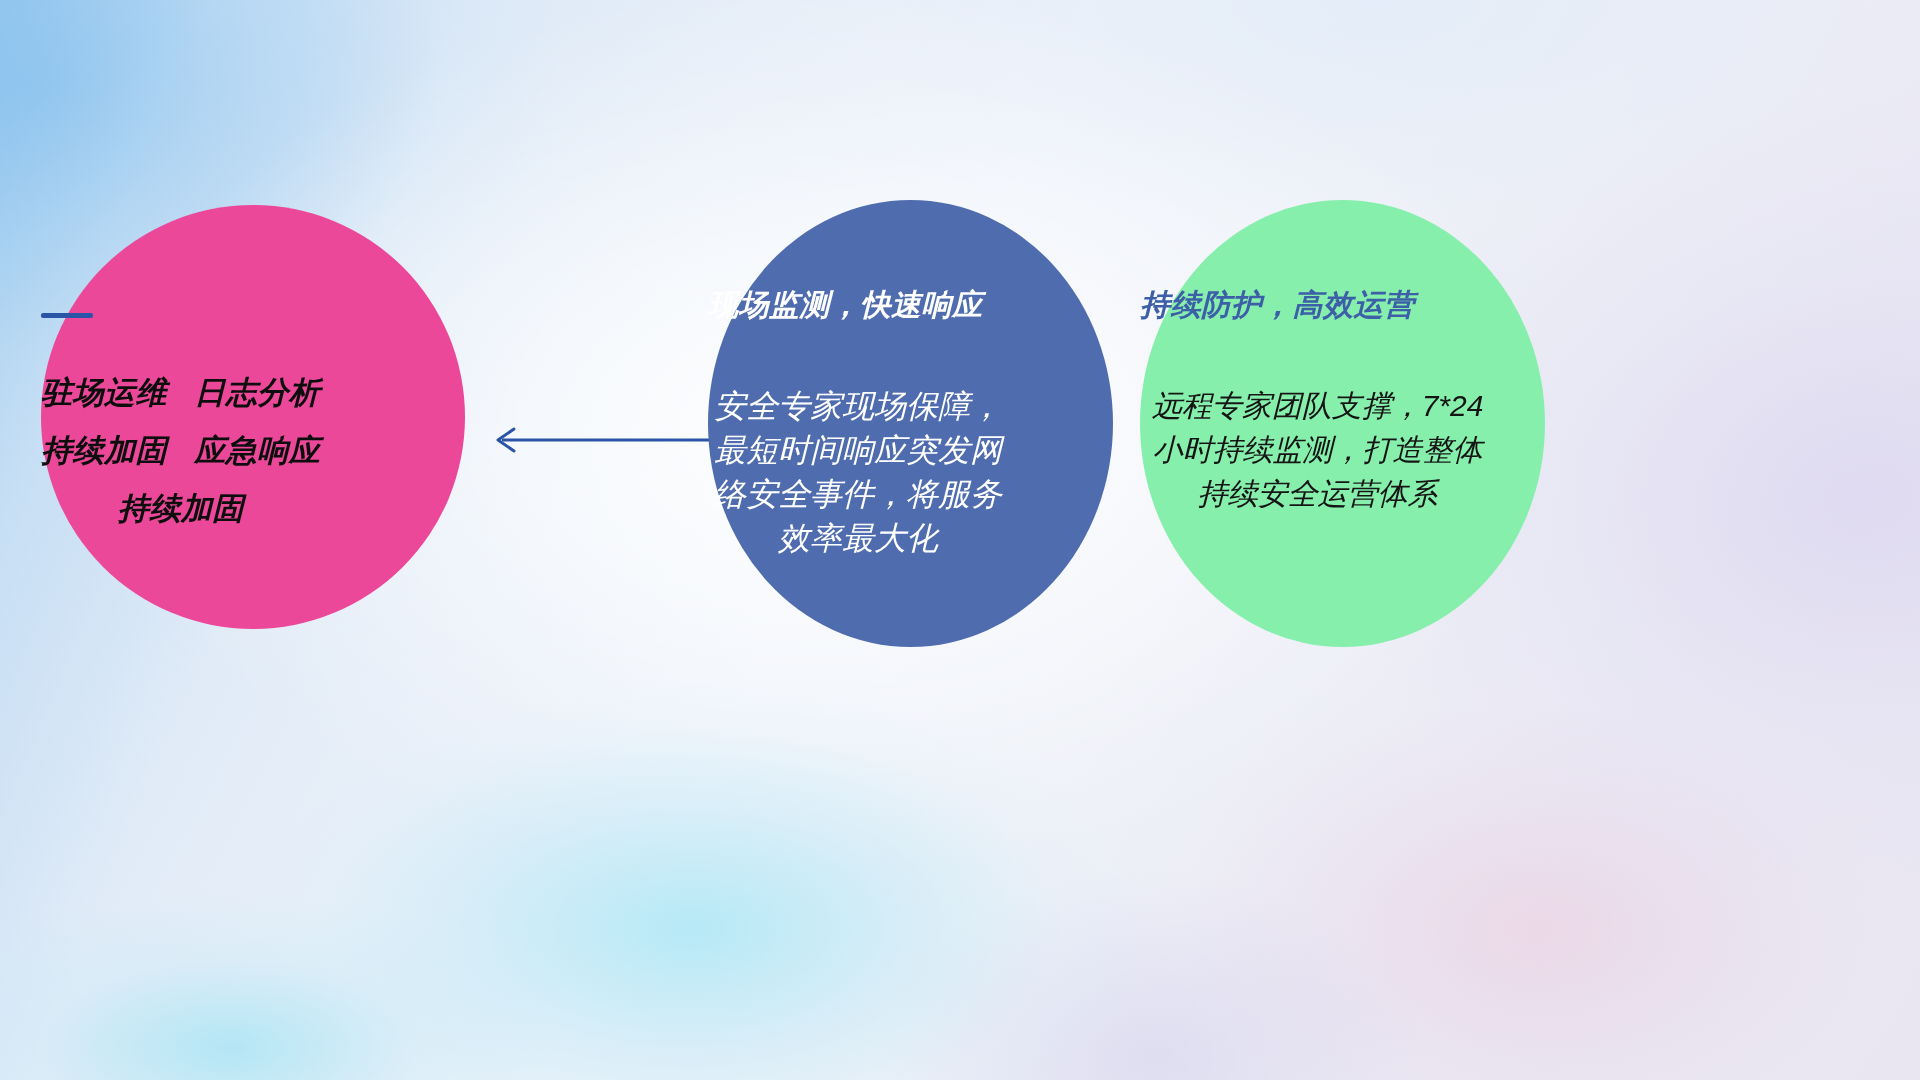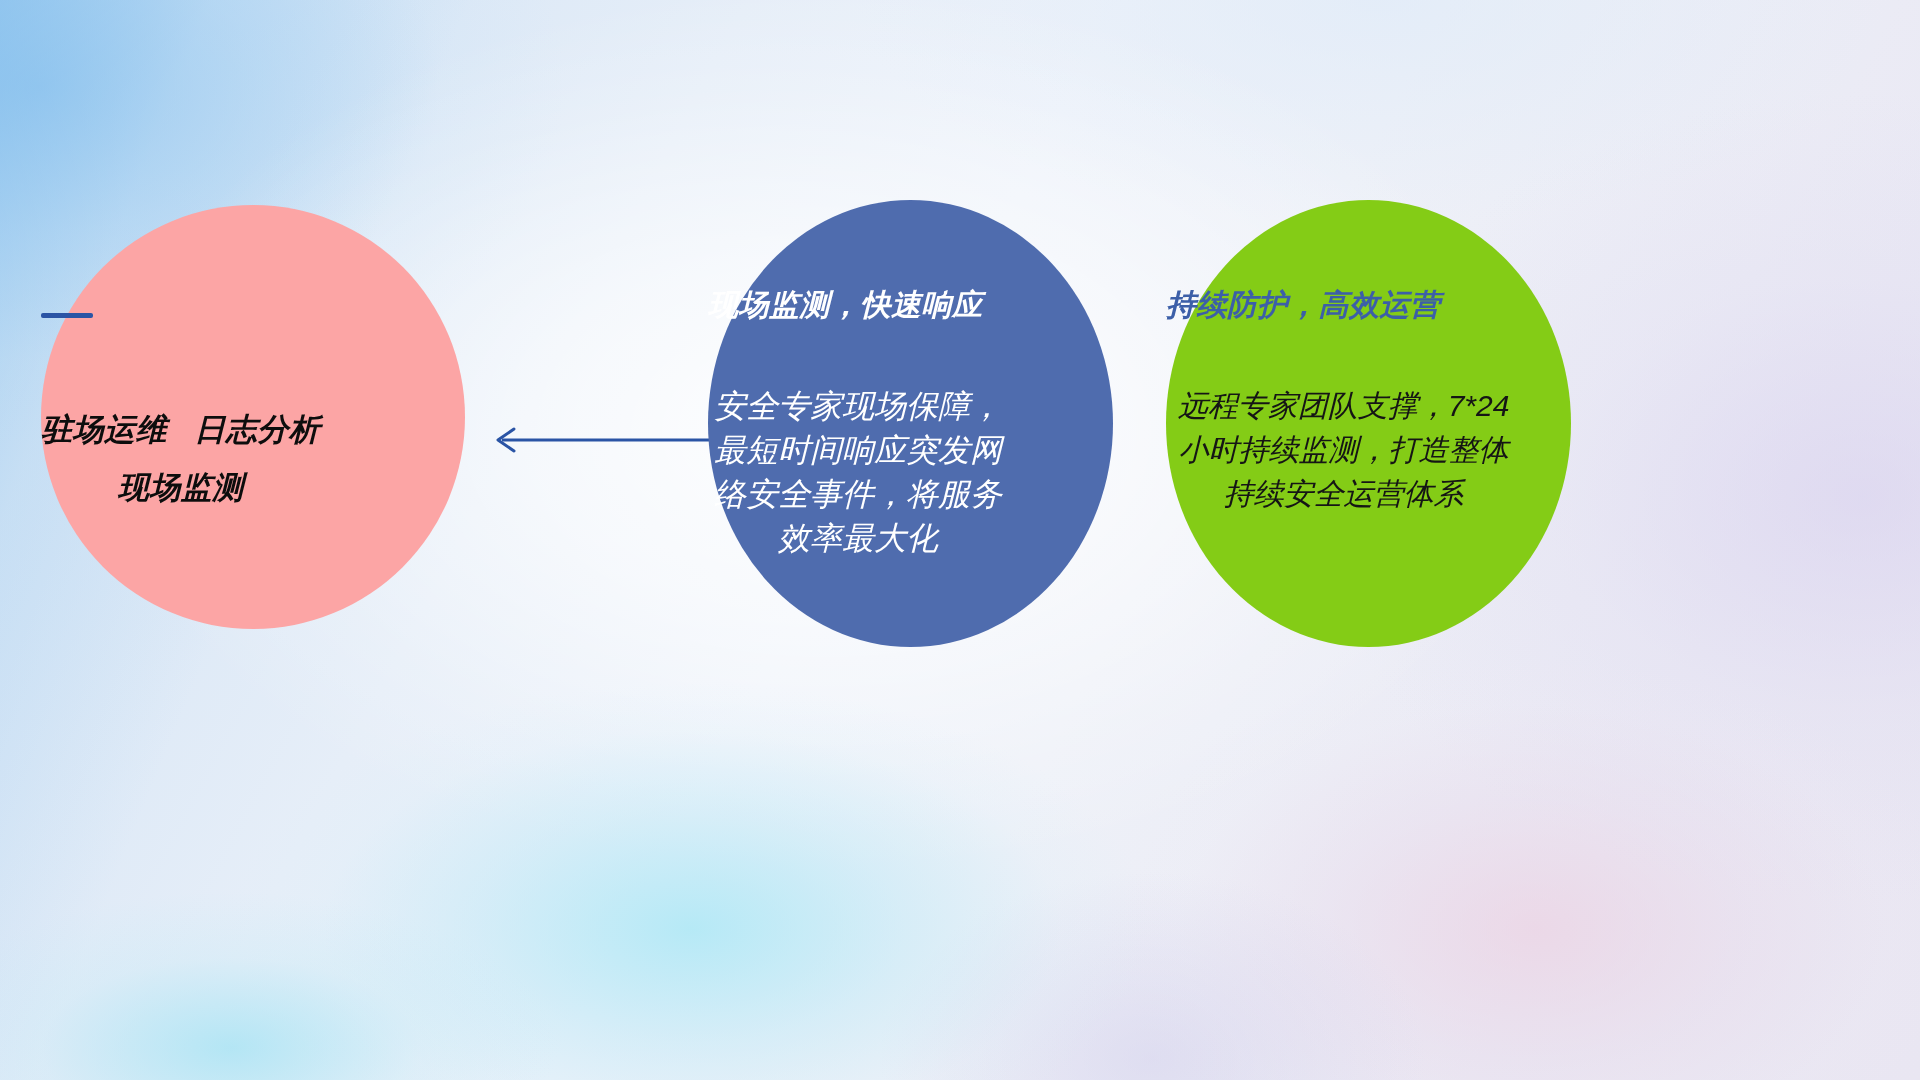--- a/index.html
+++ b/index.html
@@ -114,25 +114,24 @@
     flex-direction: column;
     align-items: flex-start;
     font-style: italic;
   }
 
   #circle-left {
     left: 41px;
     top: 205px;
     width: 424px;
     height: 424px;
-    background: #fca5a5;
+    background: #ec4899;
     justify-content: flex-start;
     padding-top: 108px;
     z-index: 2;
-    gap: 37px;
   }
   #left-accent-dash {
     width: 52px;
     height: 5px;
     background: #2a54a5;
     border-radius: 2px;
     margin-bottom: 46px;
   }
   #left-keywords {
     text-align: center;
@@ -165,25 +164,25 @@
   #mid-body {
     width: 300px;
     text-align: center;
     color: #ffffff;
     font-size: 32px;
     line-height: 44px;
     font-weight: 400;
   }
 
   #circle-right {
-    left: 1166px;
+    left: 1140px;
     top: 200px;
     width: 405px;
     height: 447px;
-    background: #84cc16;
+    background: #86efac;
     justify-content: flex-start;
     padding-top: 85px;
     z-index: 4;
   }
   #right-title {
     color: #3c5fa8;
     font-weight: 700;
     font-size: 30px;
     letter-spacing: 0.5px;
     white-space: nowrap;
@@ -216,21 +215,22 @@
 
   <svg id="connector-arrow" viewBox="0 0 240 50" xmlns="http://www.w3.org/2000/svg">
     <line x1="238" y1="25" x2="22" y2="25" stroke="#2a54a5" stroke-width="3"></line>
     <polyline points="34,14 18,25 34,36" fill="none" stroke="#2a54a5" stroke-width="3" stroke-linecap="round" stroke-linejoin="round"></polyline>
   </svg>
 
   <div class="circle" id="circle-left">
     <div id="left-accent-dash"></div>
     <div id="left-keywords">
       <div class="kw-line">驻场运维   日志分析</div>
-      <div class="kw-line">现场监测</div>
+      <div class="kw-line">持续加固   应急响应</div>
+      <div class="kw-line">持续加固</div>
     </div>
   </div>
 
   <div class="circle" id="circle-mid">
     <div id="mid-title">现场监测，快速响应</div>
     <div id="mid-body">安全专家现场保障，最短时间响应突发网络安全事件，将服务效率最大化</div>
   </div>
 
   <div class="circle" id="circle-right">
     <div id="right-title">持续防护，高效运营</div>

